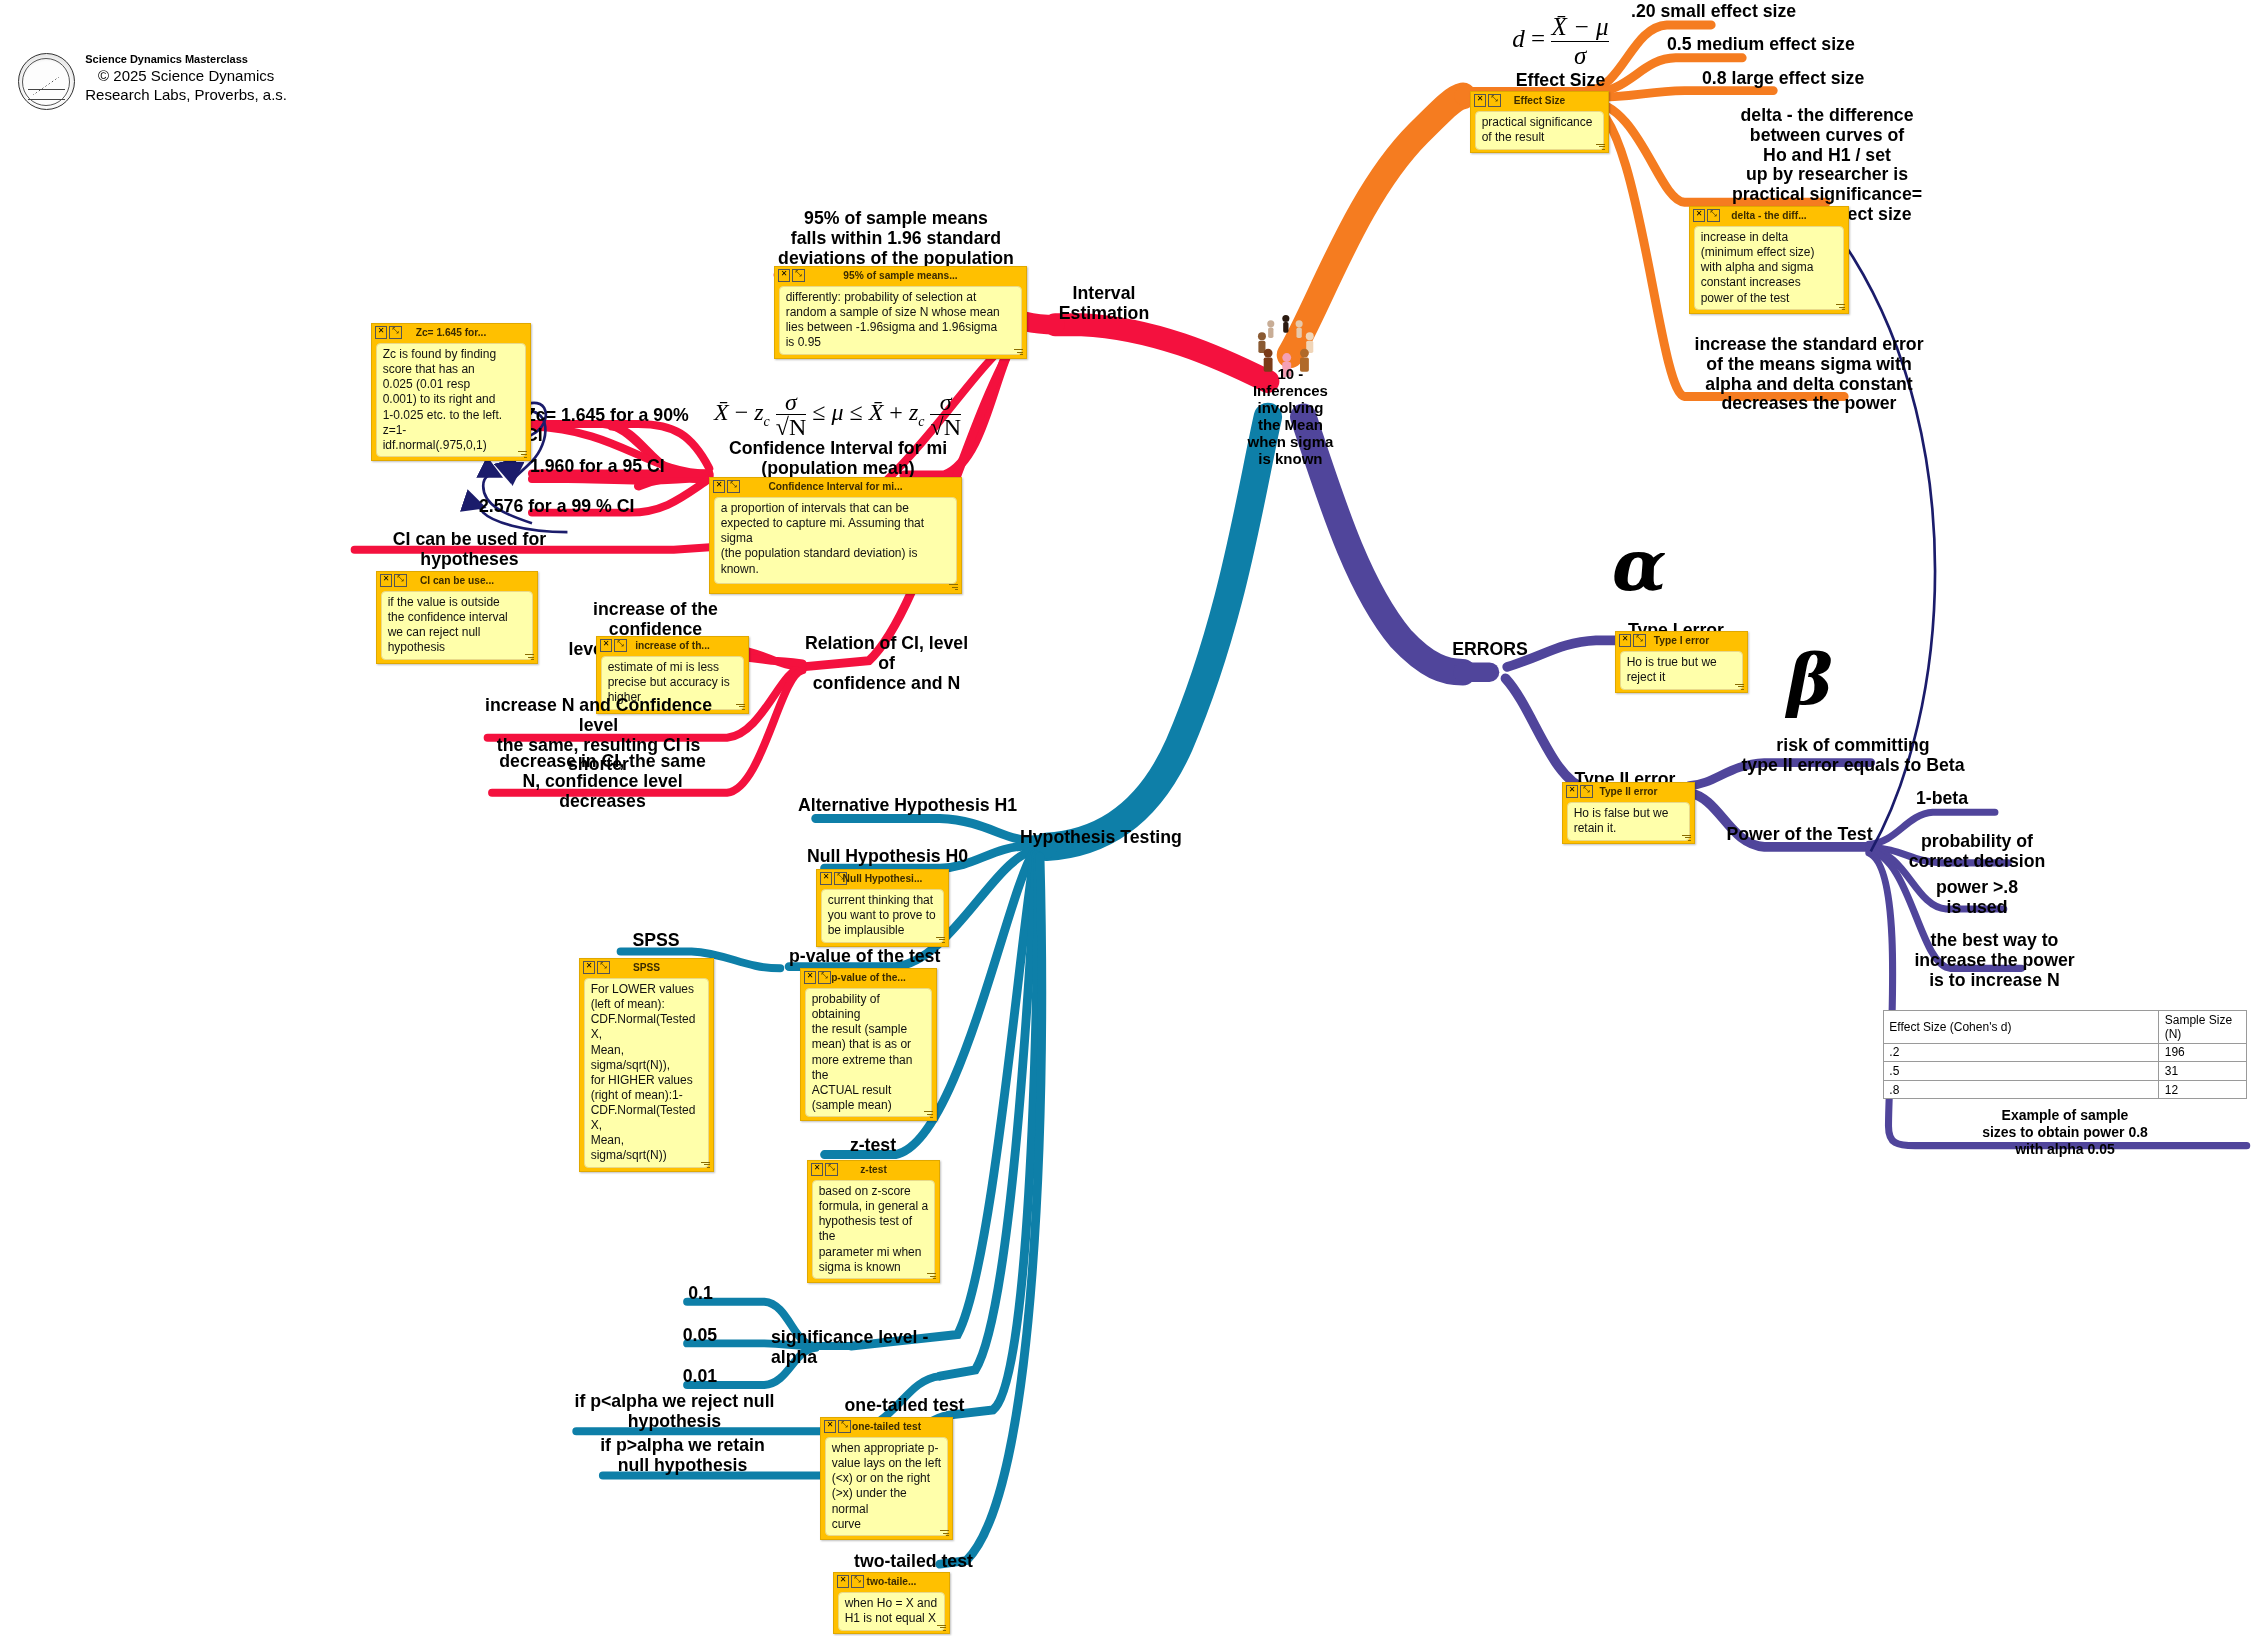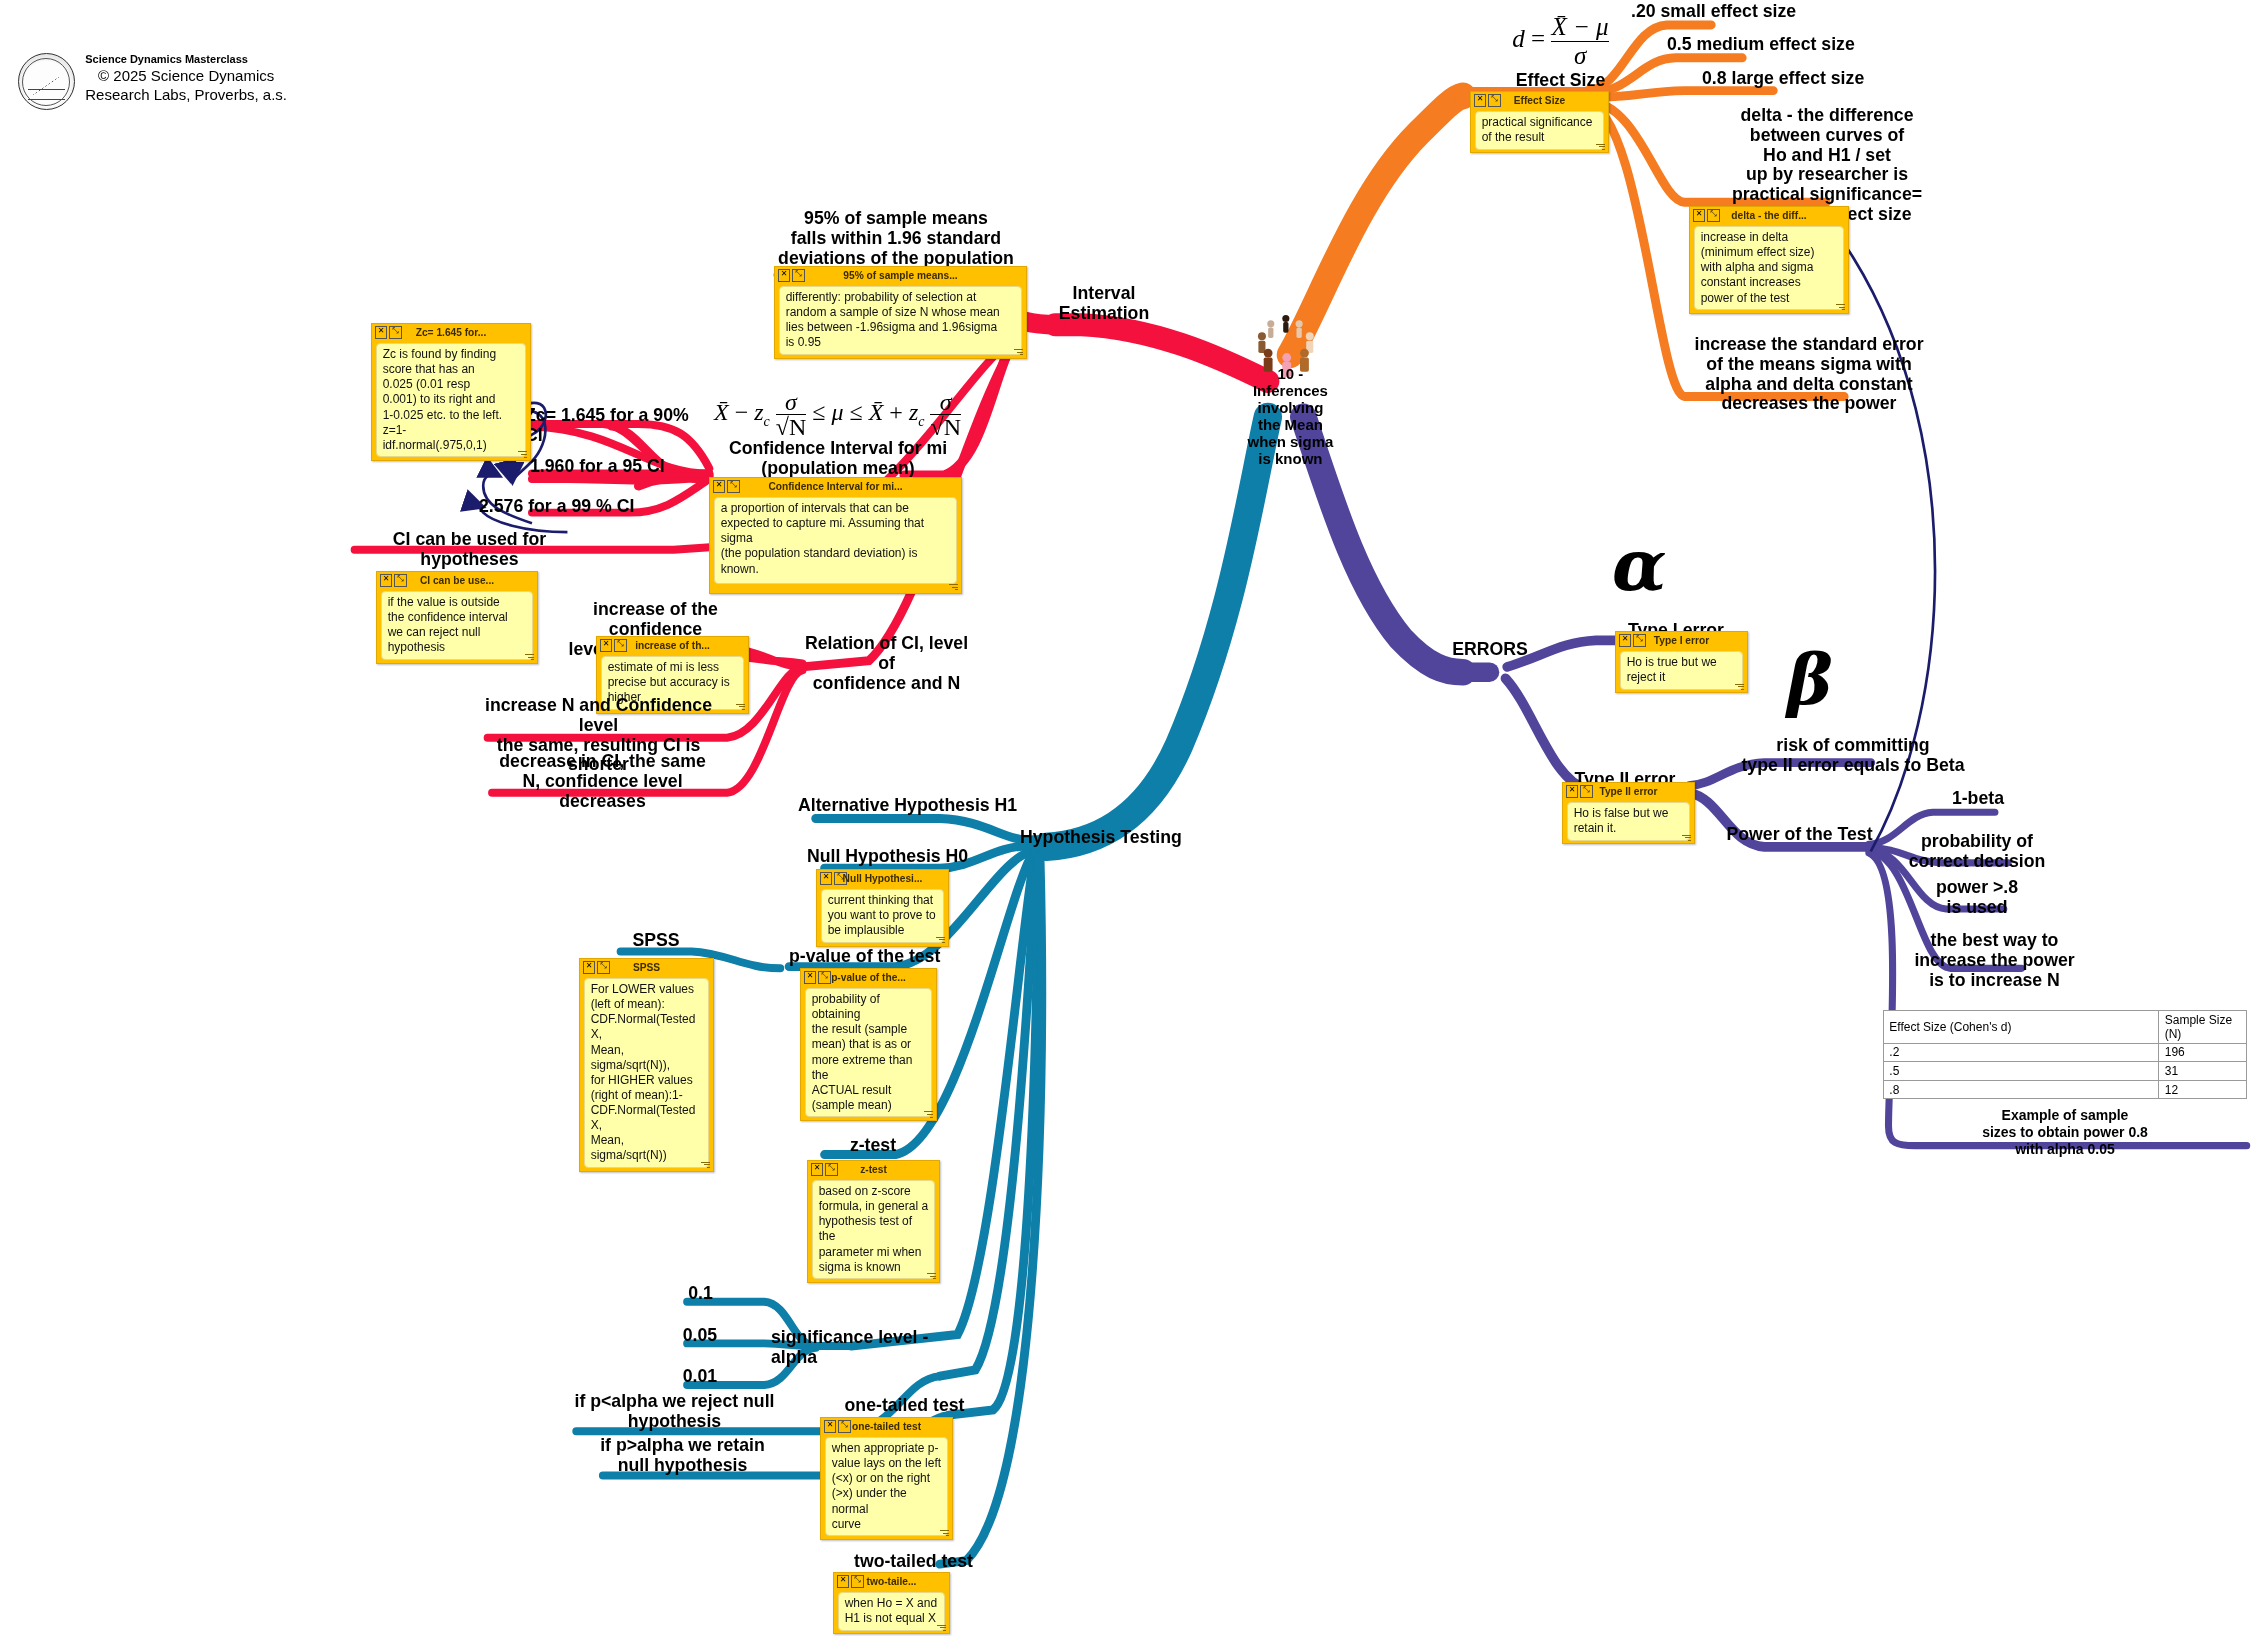--- a/index.html
+++ b/index.html
@@ -539,21 +539,21 @@
   <div class="body">Ho is false but we
 retain it.</div>
   <div class="grip">
         <i></i>
         <i></i>
         <i></i>
       </div>
 </div>
 
 <div class="lbl" style="left:1711px;top:825px;width:177px;">Power of the Test</div>
-<div class="lbl" style="left:1880px;top:789px;width:124px;text-align:right;">1-beta</div>
+<div class="lbl" style="left:1880px;top:789px;width:124px;text-align:center;">1-beta</div>
 <div class="lbl" style="left:1897px;top:832px;width:160px;">probability of
 correct decision</div>
 <div class="lbl" style="left:1906px;top:878px;width:142px;">power &gt;.8
 is used</div>
 <div class="lbl" style="left:1897px;top:931px;width:195px;">the best way to
 increase the power
 is to increase N</div>
 
 <table id="sample-table">
   <tbody>

